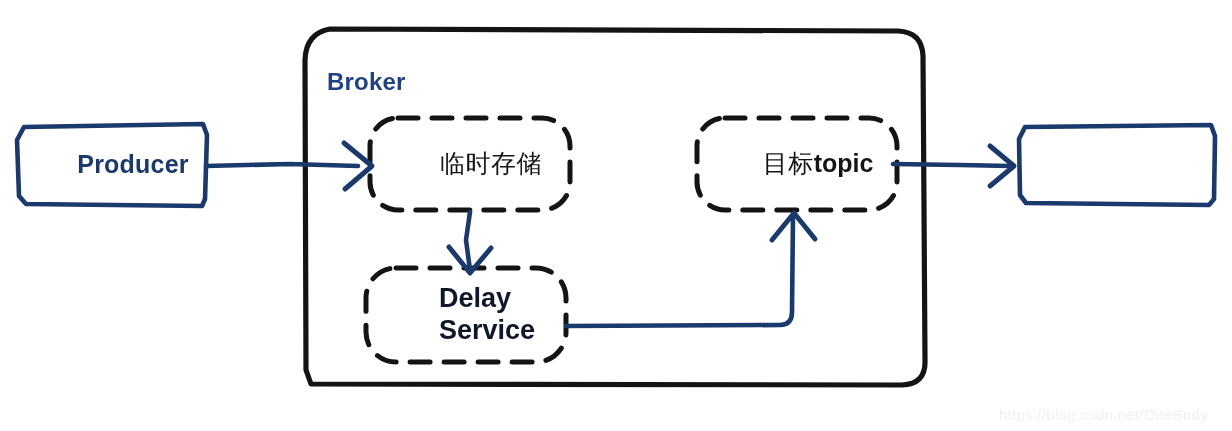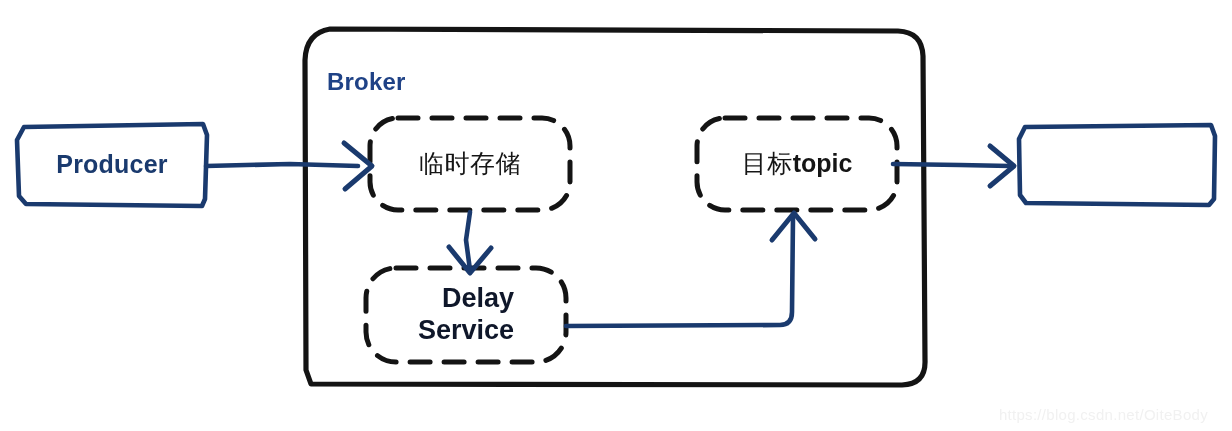--- a/index.html
+++ b/index.html
@@ -22,24 +22,25 @@
     left: 0;
     top: 0;
     width: 1232px;
     height: 431px;
   }
   .node-label {
     position: absolute;
     display: flex;
     align-items: center;
     justify-content: center;
-    text-align: right;
+    text-align: left;
     line-height: 1.18;
     pointer-events: none;
     white-space: pre-line;
+    margin-left: 21px;
   }
   
   .solid-label {
     color: #1a3a6e;
     font-family: "Liberation Sans", sans-serif;
     font-weight: bold;
     font-size: 25px;
     letter-spacing: 0.2px;
   }
   

